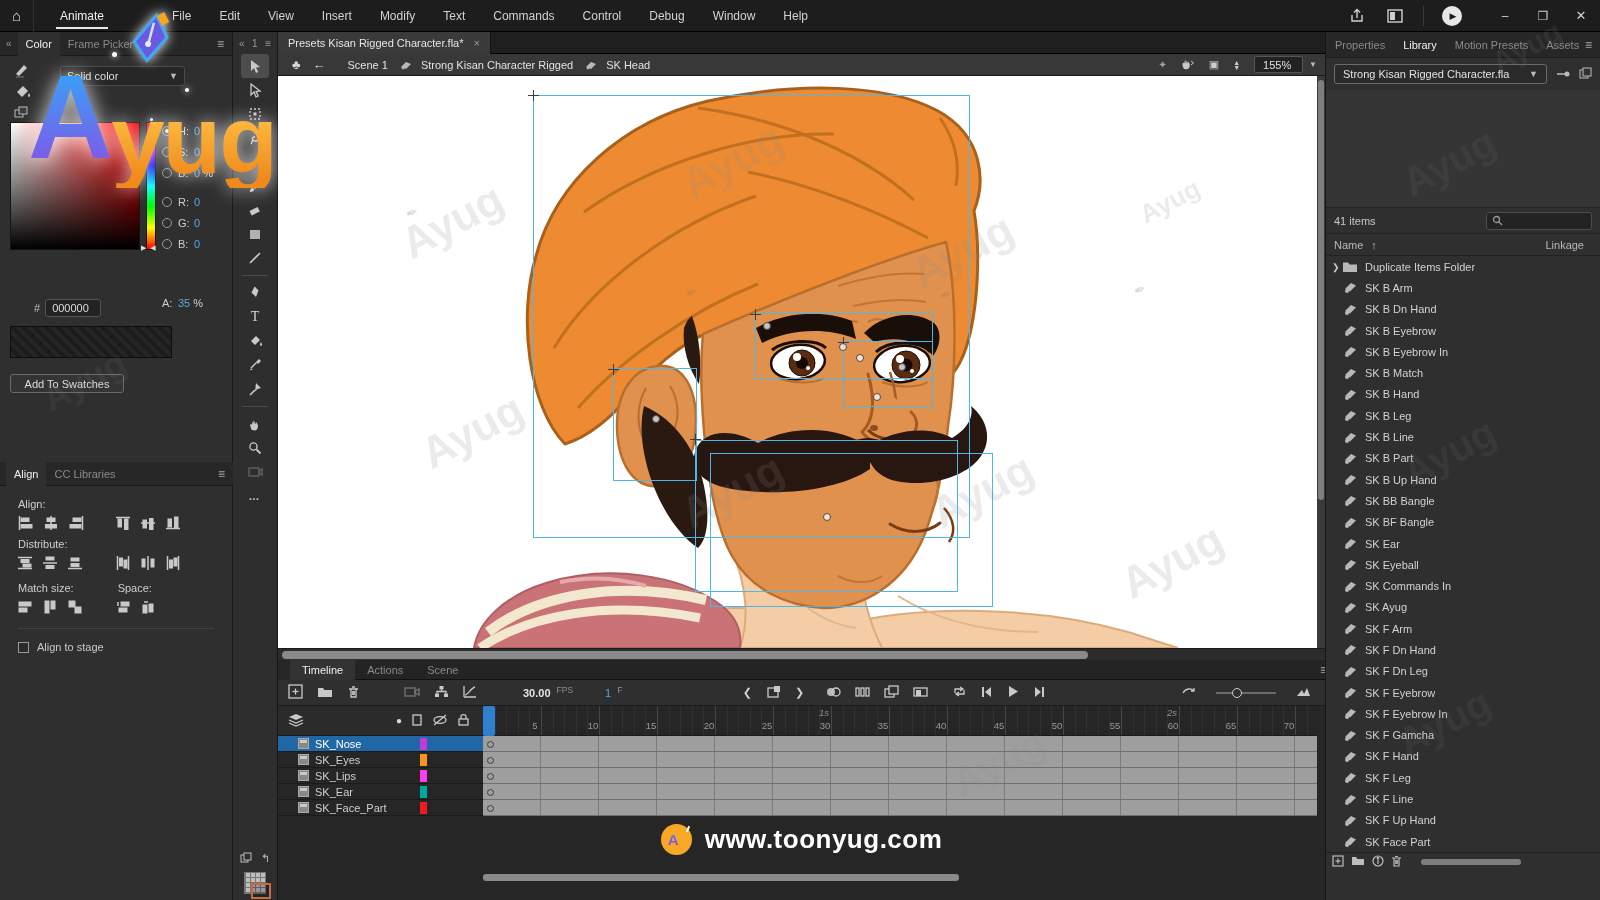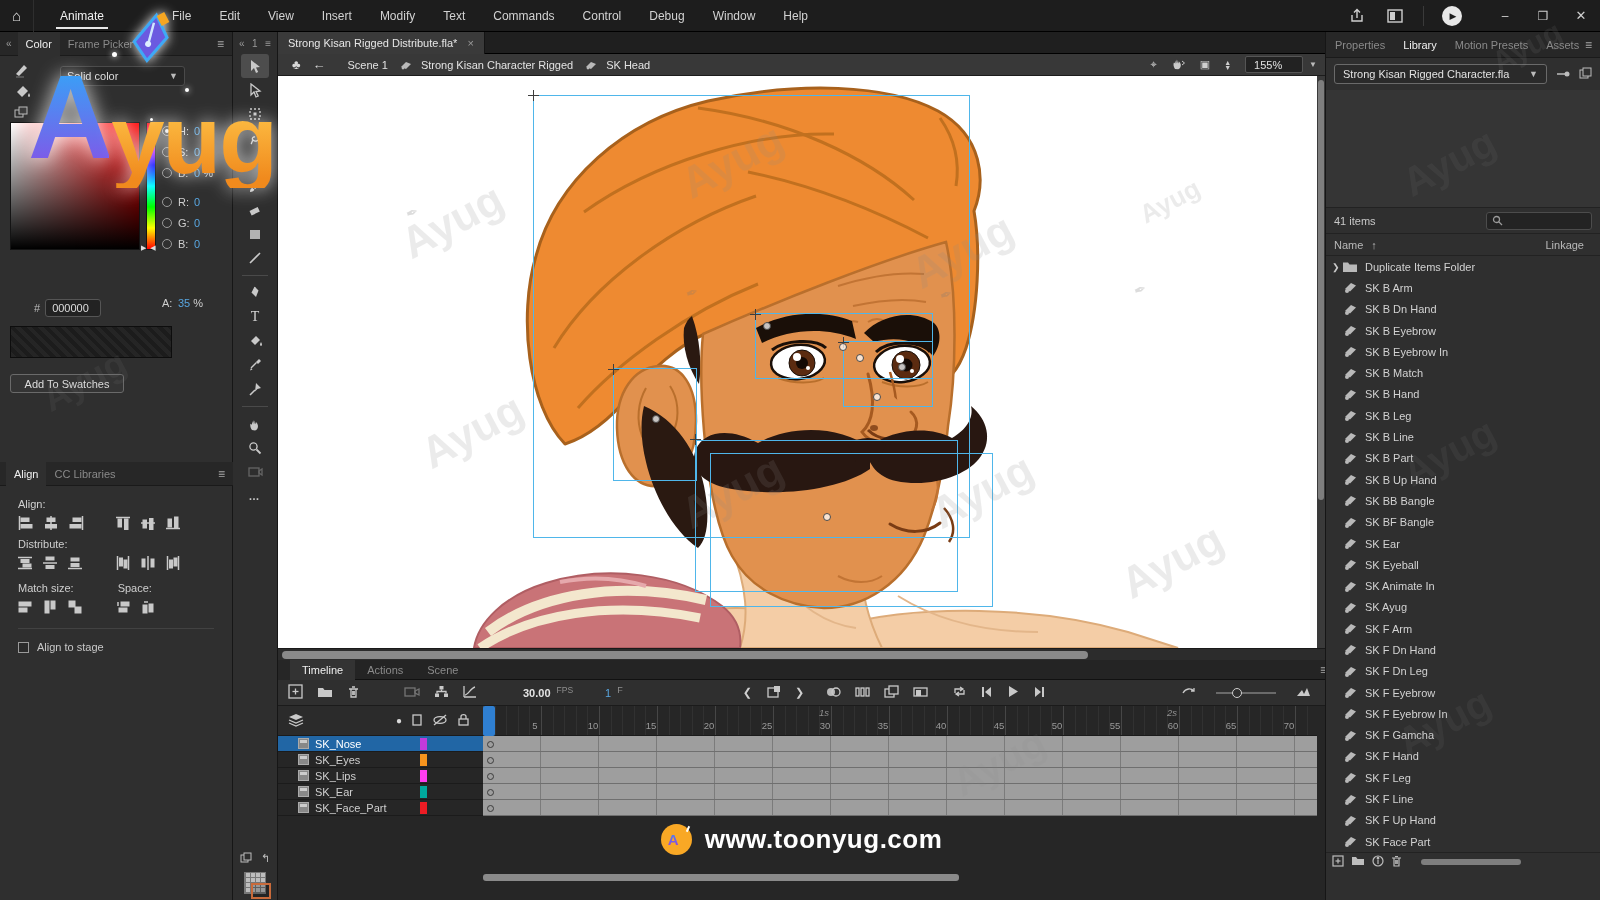--- a/index.html
+++ b/index.html
@@ -99,21 +99,21 @@
   .doctabs { position:absolute; left:0; top:0; width:100%; height:22px; background:#1f1f1f; display:flex; border-bottom:1px solid #000; }
   .doctab { height:22px; background:#3a3a3a; display:flex; align-items:center; padding:0 10px; gap:10px;
             color:#e6e6e6; font-size:11px; border-right:1px solid #141414; }
   .doctab .x { color:#9a9a9a; }
   .editbar { position:absolute; left:0; top:22px; width:100%; height:22px; background:#383838; display:flex; align-items:center; border-bottom:1px solid #1c1c1c; }
   .editbar .club { margin:0 12px 0 14px; color:#d8d8d8; font-size:13px; }
   .editbar .back { color:#d8d8d8; font-size:13px; margin-right:22px; }
   .crumb { color:#e2e2e2; margin-right:10px; }
   .symic { margin:0 8px 0 2px; display:inline-flex; }
   .eb-right { margin-left:auto; display:flex; align-items:center; gap:14px; padding-right:8px; color:#cfcfcf; }
-  .zoombox { width:58px; height:17px; background:#222; border:1px solid #555; border-radius:2px;
+  .zoombox { width:49px; height:17px; background:#222; border:1px solid #555; border-radius:2px;
              display:flex; align-items:center; padding-left:8px; color:#e0e0e0; }
   .zoomchev { font-size:8px; color:#bbb; margin-left:-8px; }
   .stepper { display:flex; flex-direction:column; font-size:7px; line-height:5px; color:#cfcfcf; }
 
   
   .stage { position:absolute; left:0; top:44px; width:1039px; height:572px; background:#fff; overflow:hidden; }
   .vscroll { position:absolute; left:1039px; top:44px; width:8px; height:572px; background:#3a3a3a; }
   .vscroll .thumb { position:absolute; left:1px; top:4px; width:6px; height:420px; background:#7e7e7e; border-radius:3px; }
   .selrect { position:absolute; border:1px solid #4fb6ea; pointer-events:auto; }
   .cross { position:absolute; width:11px; height:11px; }
@@ -585,21 +585,21 @@
         </span>
         <span>↰</span>
       </div>
       <div class="gridbox"></div>
     </div>
   </div>
 
   <div class="center">
     <div class="doctabs">
       <div class="doctab">
-        <span>Strong Kisan Rigged Distribute.fla*</span>
+        <span>Presets Kisan Rigged Character.fla*</span>
         <span class="x">×</span>
       </div>
     </div>
     <div class="editbar">
       <span class="club">♣</span>
       <span class="back">←</span>
       <span class="crumb">Scene 1</span>
       <span class="symic">
         <svg width="13" height="12" viewBox="0 0 13 12">
             <path d="M1,8 L6,3 L11,5 L6,10 Z" fill="#b9b9b9"></path>
@@ -1136,21 +1136,21 @@
           <span>SK Eyeball</span>
         </div>
 
         <div class="librow">
           <span class="exp">❯</span>
 
           <svg class="sic" viewBox="0 0 16 13">
             <path d="M3,8 L9,2 L14,4.5 L8,10.5 Z" fill="#b9b9b9"></path>
             <circle cx="5" cy="10" r="2" fill="#b9b9b9"></circle>
           </svg>
-          <span>SK Animate In</span>
+          <span>SK Commands In</span>
         </div>
 
         <div class="librow">
           <span class="exp">❯</span>
 
           <svg class="sic" viewBox="0 0 16 13">
             <path d="M3,8 L9,2 L14,4.5 L8,10.5 Z" fill="#b9b9b9"></path>
             <circle cx="5" cy="10" r="2" fill="#b9b9b9"></circle>
           </svg>
           <span>SK Ayug</span>

